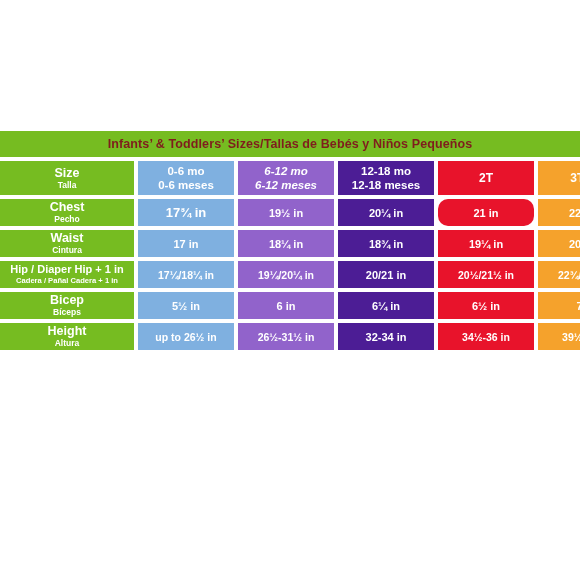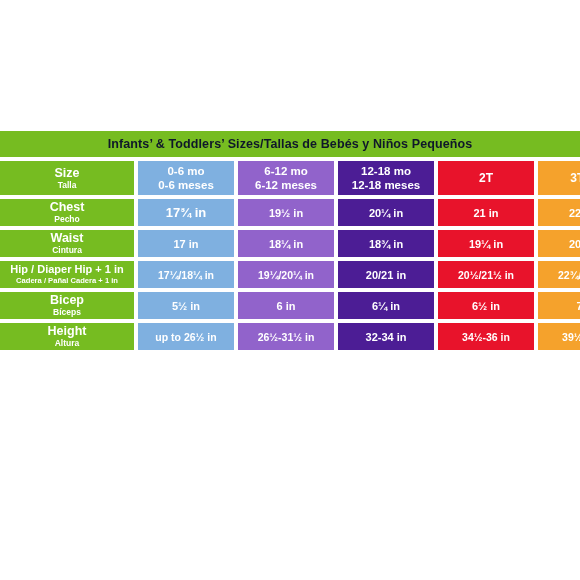--- a/index.html
+++ b/index.html
@@ -21,21 +21,21 @@
   }
   .chart {
     position: absolute;
     left: 0;
     top: 131px;
     width: 580px;
   }
   .title-bar {
     height: 26px;
     background: #76bc21;
-    color: #0f172a;
+    color: #7f1d1d;
     font-size: 12.5px;
     font-weight: bold;
     display: flex;
     align-items: center;
     justify-content: center;
     letter-spacing: 0.1px;
   }
   .grid {
     display: grid;
     grid-template-columns: 134px 96px 96px 96px 96px 96px;
@@ -106,21 +106,21 @@
     <div class="grid">
 
       <div class="cell rowlabel row-head-cell" style="height:34px;">
         <span class="en">Size</span>
         <span class="es">Talla</span>
       </div>
       <div class="cell sizehead c-blue" style="height:34px;">
         <span class="en">0-6 mo</span>
         <span class="es">0-6 meses</span>
       </div>
-      <div class="cell sizehead c-purple" style="height:34px;">
+      <div class="cell sizehead c-purple" style="height:34px;font-style:italic;">
         <span class="en">6-12 mo</span>
         <span class="es">6-12 meses</span>
       </div>
       <div class="cell sizehead c-pink" style="height:34px;">
         <span class="en">12-18 mo</span>
         <span class="es">12-18 meses</span>
       </div>
       <div class="cell sizehead single c-red" style="height:34px;">
         <span class="en">2T</span>
       </div>
@@ -128,21 +128,21 @@
         <span class="en">3T-4T</span>
       </div>
 
       <div class="cell rowlabel" style="height:27px;">
         <span class="en">Chest</span>
         <span class="es">Pecho</span>
       </div>
       <div class="cell data-cell c-blue" style="height:27px;font-size:13px;font-weight:bold;">17¾ in</div>
       <div class="cell data-cell c-purple" style="height:27px;font-size:11px;font-weight:bold;">19½ in</div>
       <div class="cell data-cell c-pink" style="height:27px;font-size:11px;font-weight:bold;">20¼ in</div>
-      <div class="cell data-cell c-red" style="height:27px;font-size:11px;font-weight:bold;">21 in</div>
+      <div class="cell data-cell c-red" style="height:27px;font-size:11px;font-weight:bold;border-radius:10px;">21 in</div>
       <div class="cell data-cell c-orange" style="height:27px;font-size:11px;font-weight:bold;">22¾ in</div>
 
       <div class="cell rowlabel" style="height:27px;">
         <span class="en">Waist</span>
         <span class="es">Cintura</span>
       </div>
       <div class="cell data-cell c-blue" style="height:27px;font-size:11px;font-weight:bold;">17 in</div>
       <div class="cell data-cell c-purple" style="height:27px;font-size:11px;font-weight:bold;">18¼  in</div>
       <div class="cell data-cell c-pink" style="height:27px;font-size:11px;font-weight:bold;">18¾ in</div>
       <div class="cell data-cell c-red" style="height:27px;font-size:11px;font-weight:bold;">19¼  in</div>

